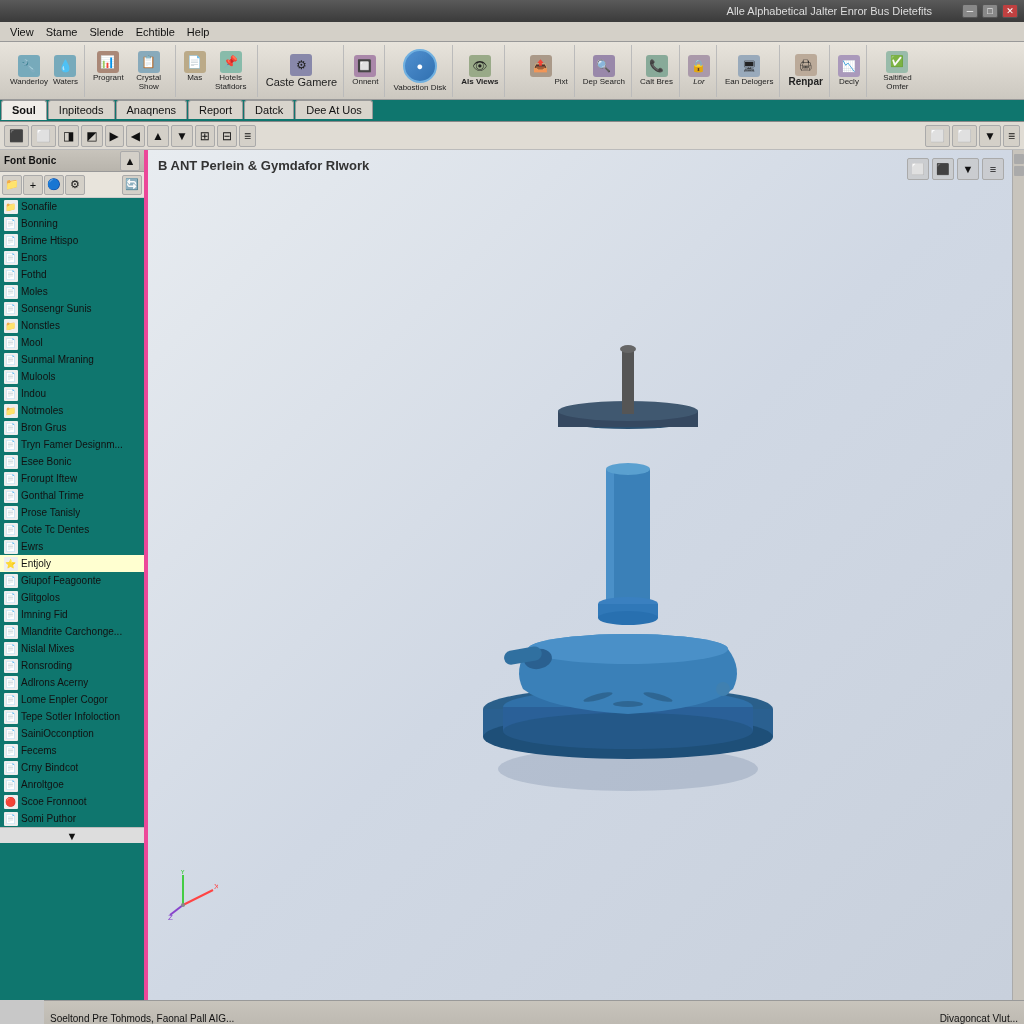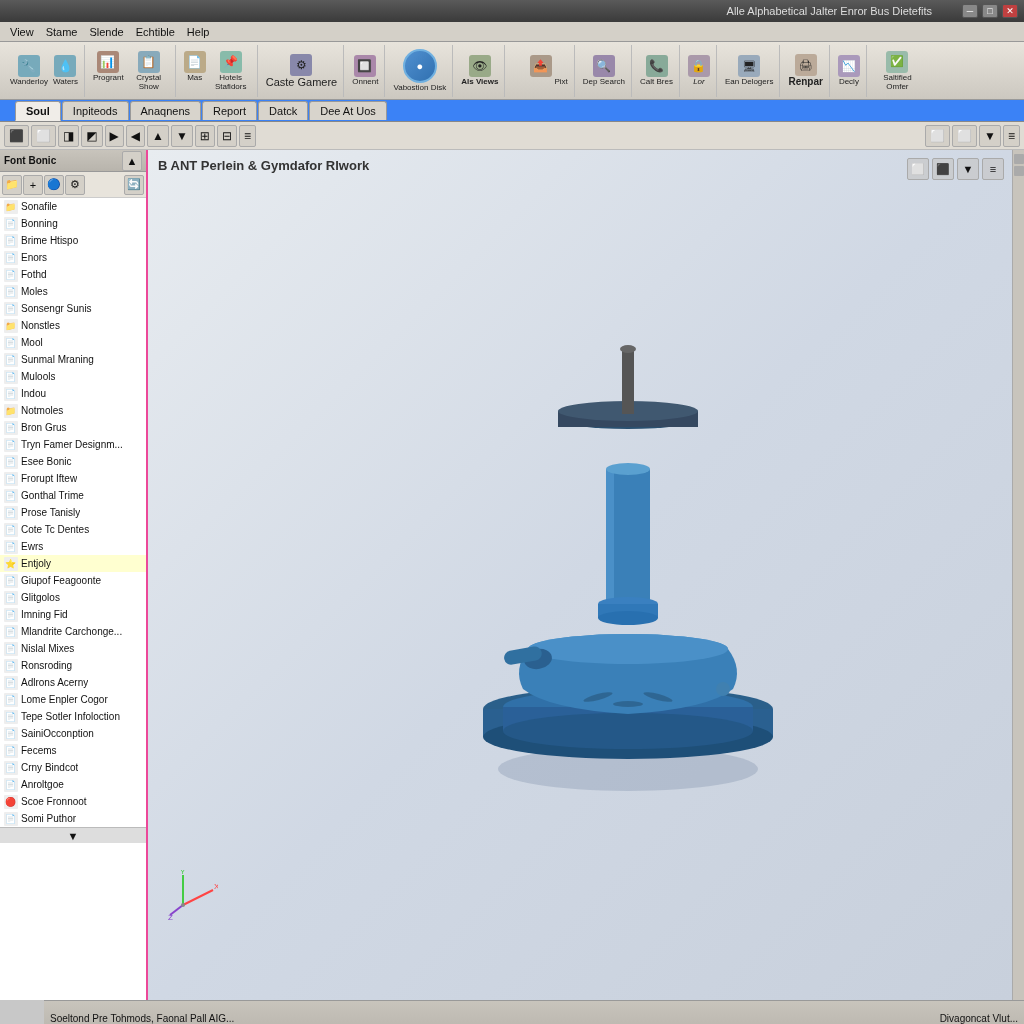--- a/index.html
+++ b/index.html
@@ -91,24 +91,24 @@
       padding: 1px 2px;
       border-radius: 2px;
       font-size: 9px;
       color: #222;
     }
     .tb-row { display: flex; gap: 1px; }
 
     
     #tabs-bar {
       height: 22px;
-      background: #3b82f6;
-      display: flex;
-      align-items: center;
-      padding-left: 15px;
+      background: #0f766e;
+      display: flex;
+      align-items: flex-start;
+      padding-left: 1px;
       border-bottom: 1px solid #888;
     }
     .tab {
       padding: 3px 10px;
       background: #d8d4cc;
       border: 1px solid #999;
       border-bottom: none;
       cursor: pointer;
       font-size: 11px;
       margin-right: 1px;
@@ -146,22 +146,22 @@
 
     
     #main-content {
       display: flex;
       height: calc(1024px - 22px - 20px - 58px - 22px - 28px - 24px);
     }
 
     
     #sidebar {
       width: 148px;
-      background: #ffffff;
-      border-right: 2px solid #ec4899;
+      background: #0f766e;
+      border-right: 4px solid #ec4899;
       overflow-y: auto;
       overflow-x: hidden;
       flex-shrink: 0;
     }
     #sidebar-header {
       height: 22px;
       background: linear-gradient(to bottom, #c8c4bc, #b8b4ac);
       display: flex;
       align-items: center;
       justify-content: space-between;

